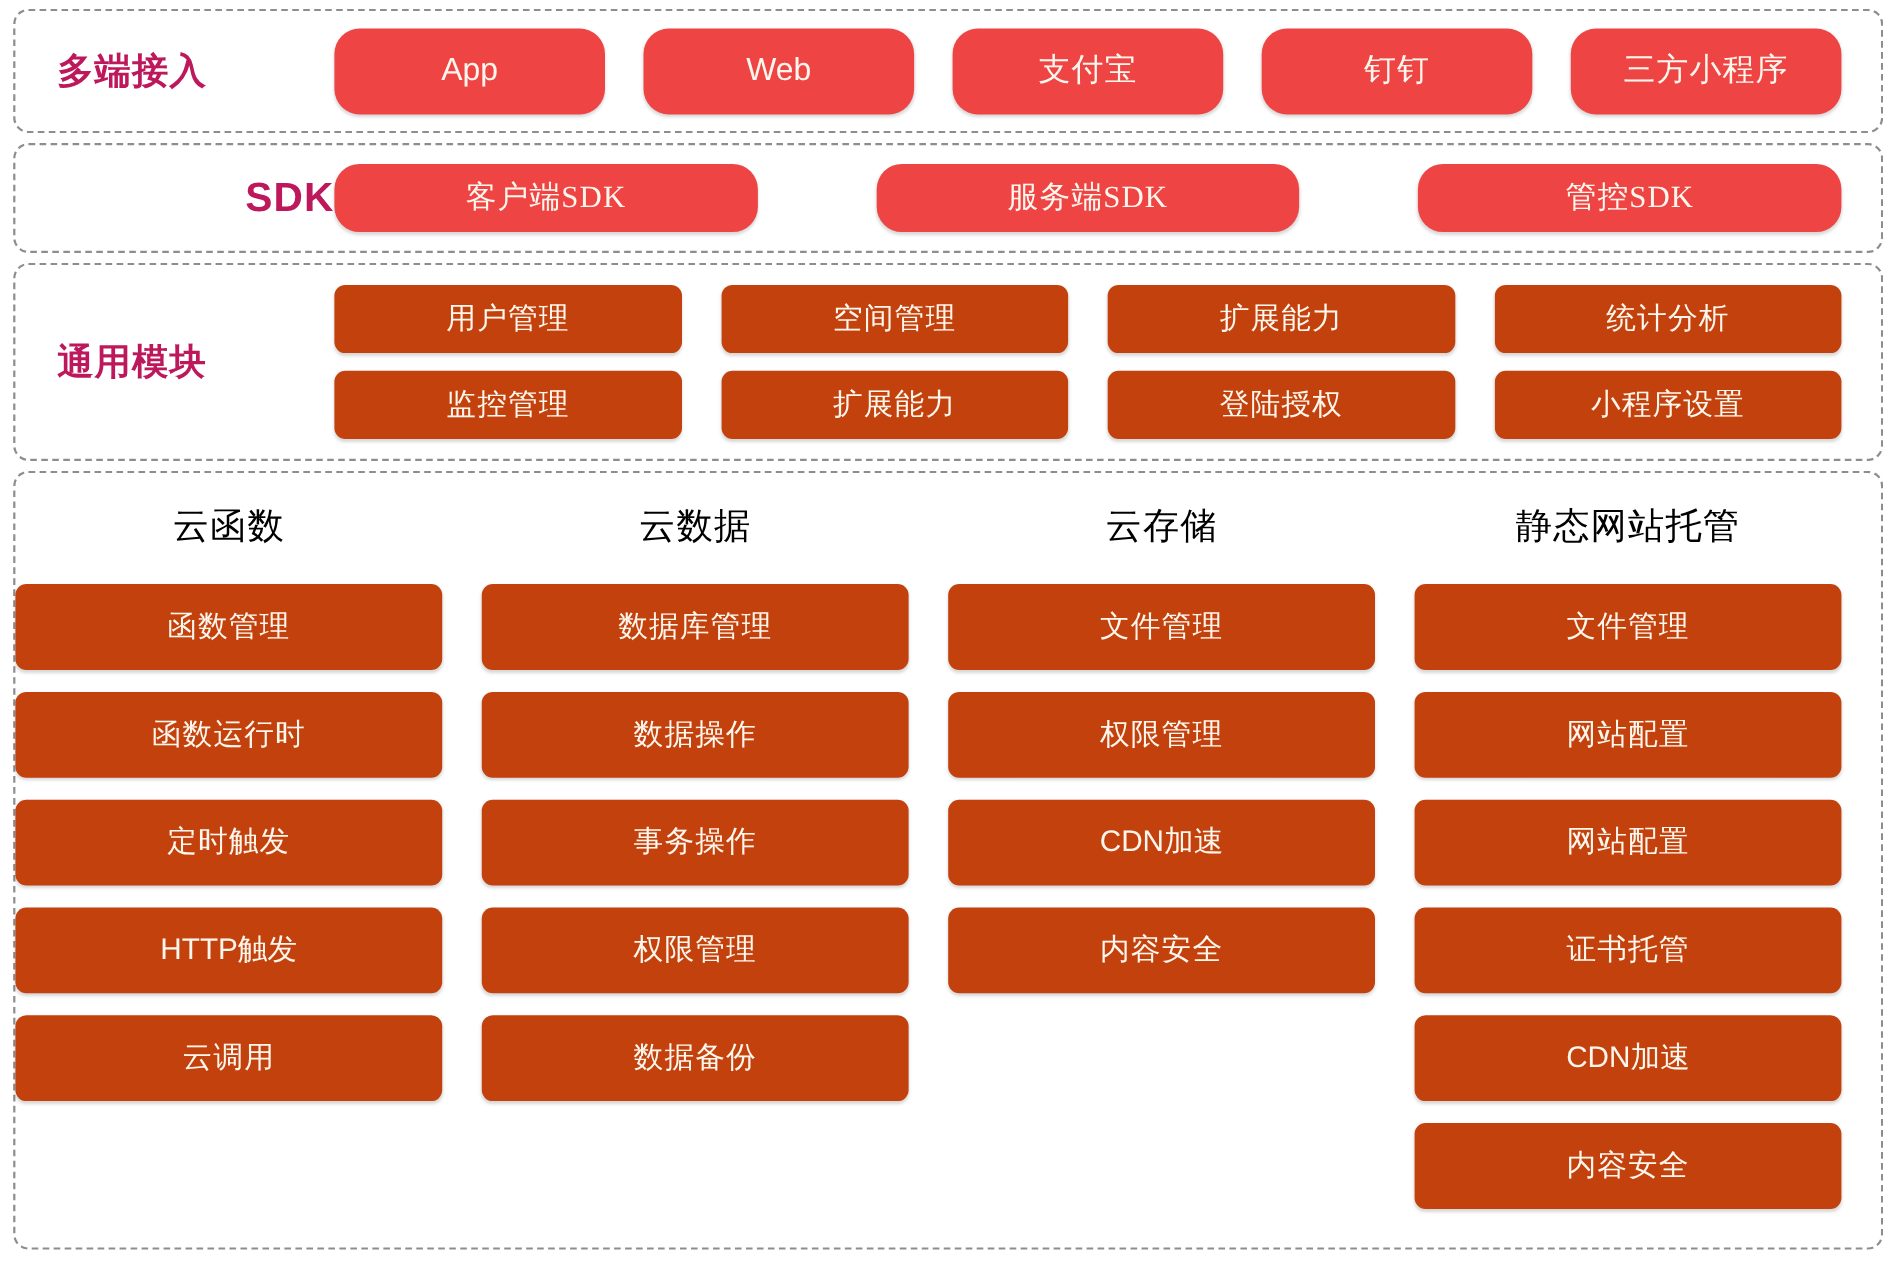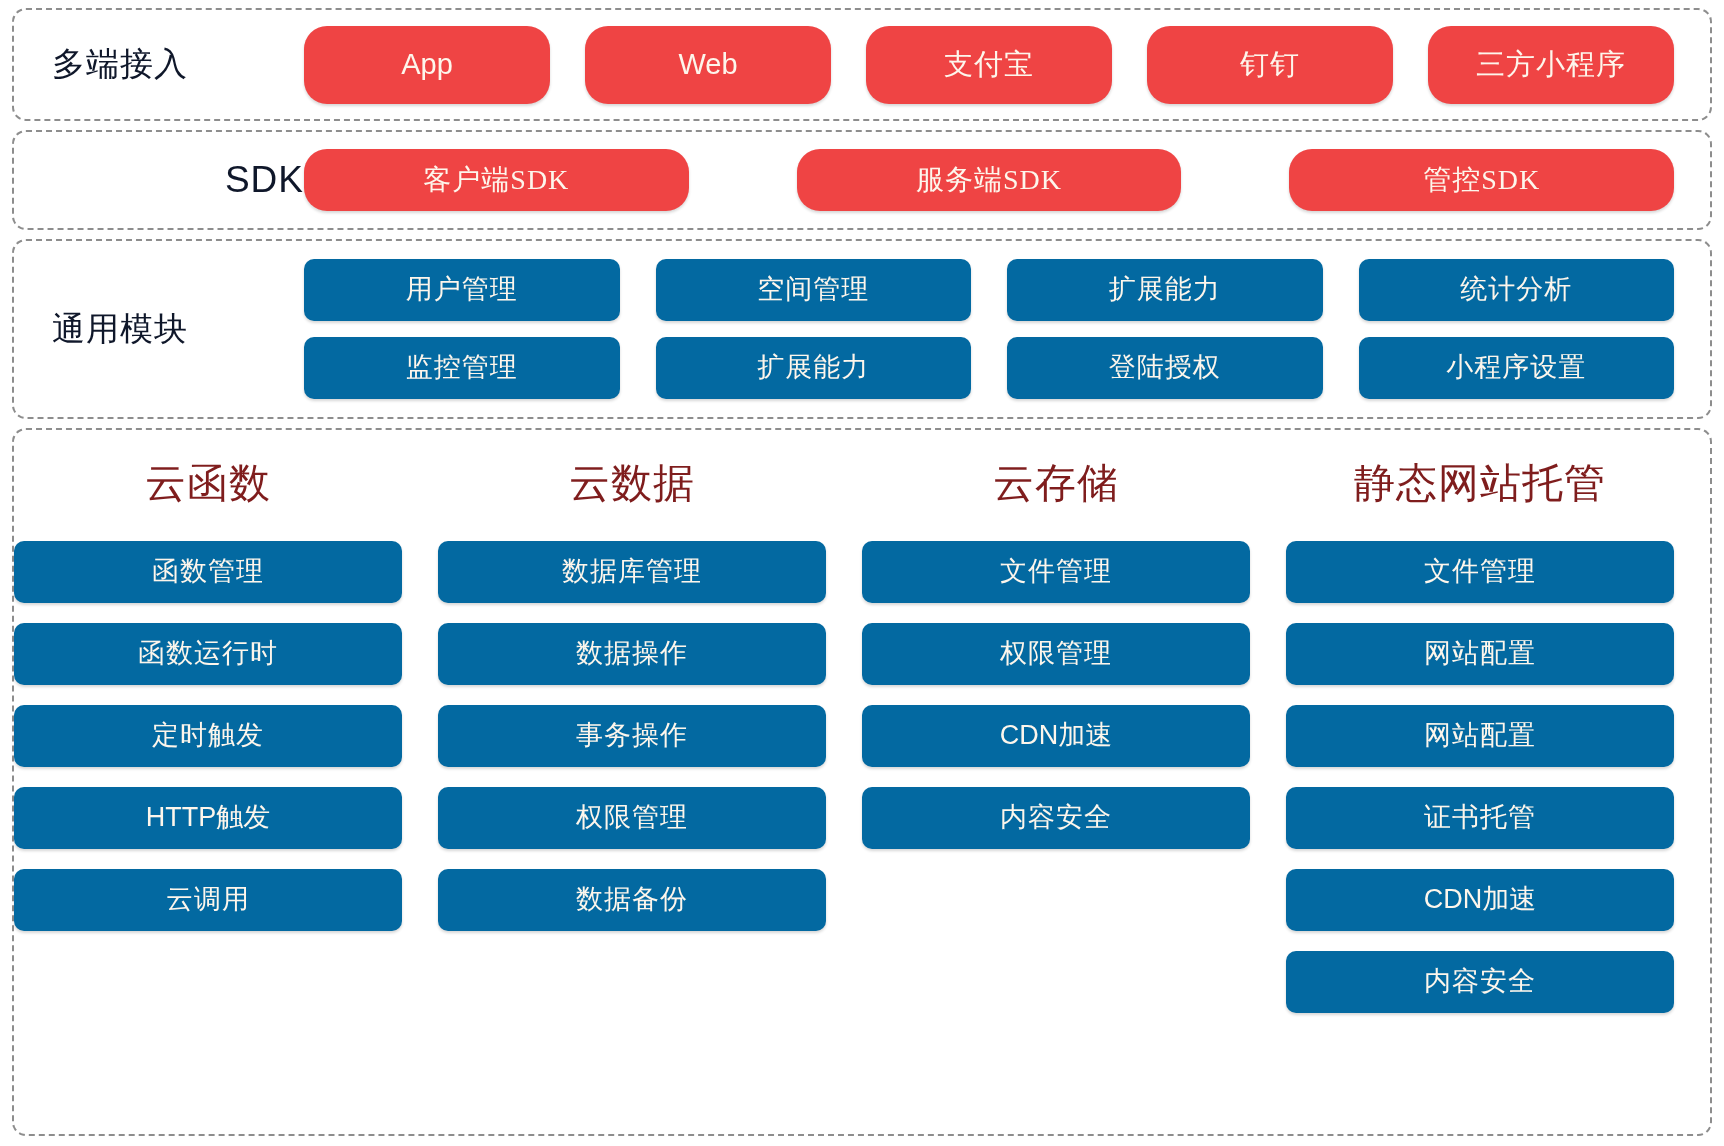--- a/index.html
+++ b/index.html
@@ -40,24 +40,24 @@
   .layer-sdk      { height: 100px; }
   .layer-common   { height: 180px; }
   .layer-base     { flex: 1 1 auto; align-items: stretch; }
 
   
   .layer-label {
     flex: 0 0 290px;
     padding-left: 38px;
     box-sizing: border-box;
     font-size: 33px;
-    color: #0f172a;
+    color: #be185d;
     letter-spacing: 1px;
     font-family: "DejaVu Serif", "Liberation Serif", serif;
-    font-weight: 400;
+    font-weight: 700;
     white-space: nowrap;
   }
   .layer-label.latin {
     font-family: "Liberation Sans", "DejaVu Sans", sans-serif;
     font-size: 37px;
     text-align: right;
   }
   .layer-base .layer-label {
     display: flex;
     align-items: center;
@@ -73,21 +73,21 @@
     border-radius: 10px;
     color: #fdf6ec;
     font-size: 26px;
     line-height: 1.15;
     font-family: Liberation Serif, serif;
     letter-spacing: 1px;
     box-shadow: 0 2px 3px rgba(0,0,0,0.16);
     padding: 0 6px;
   }
   .box.amber  { background: #ef4444; border-radius: 23px; }
-  .box.orange { background: #0369a1; }
+  .box.orange { background: #c2410c; }
   .box.latin {
     font-family: "Liberation Sans", "DejaVu Sans", sans-serif;
     letter-spacing: 0;
   }
 
   
   .access-row {
     flex: 1 1 auto;
     display: flex;
     align-items: center;
@@ -136,33 +136,33 @@
     column-gap: 36px;
     padding: 26px 36px 22px 0;
   }
   .base-col {
     display: flex;
     flex-direction: column;
     align-items: stretch;
   }
   .col-title {
     text-align: center;
-    font-size: 41px;
-    color: #7f1d1d;
+    font-size: 33px;
+    color: #000000;
     font-family: "DejaVu Serif", "Liberation Serif", serif;
     letter-spacing: 1px;
     margin-bottom: 30px;
     white-space: nowrap;
   }
   .col-items {
     display: flex;
     flex-direction: column;
     gap: 20px;
   }
-  .col-items .box { height: 62px; font-size: 27px; }
+  .col-items .box { height: 78px; font-size: 27px; }
 </style>
 </head>
 <body>
 
 <div id="diagram">
 
   <section class="layer layer-access">
     <div class="layer-label">多端接入</div>
     <div class="access-row">
       <div class="box amber latin">App</div>

